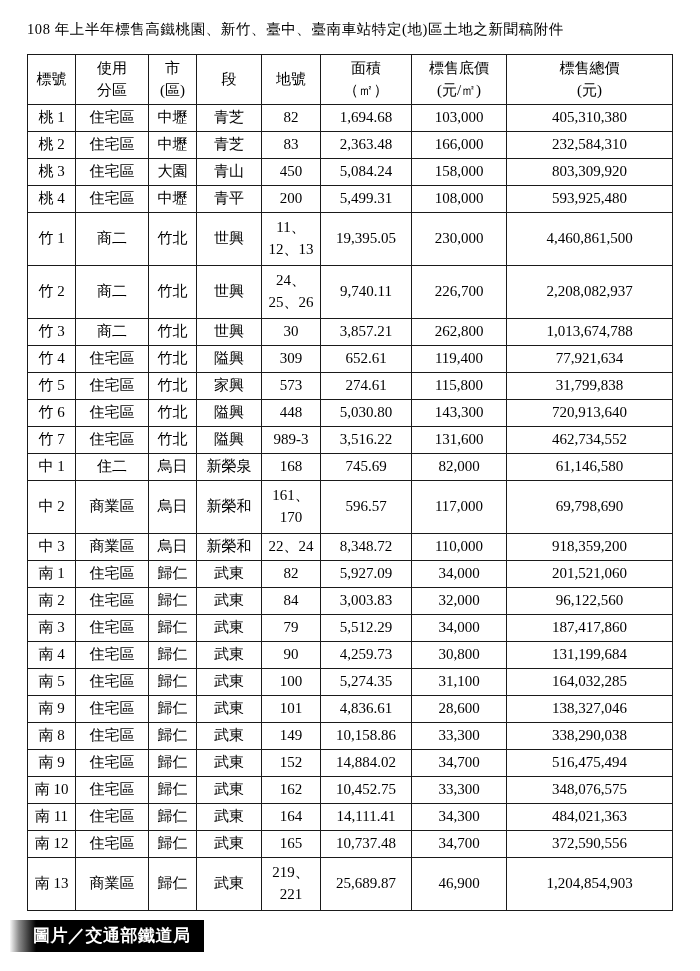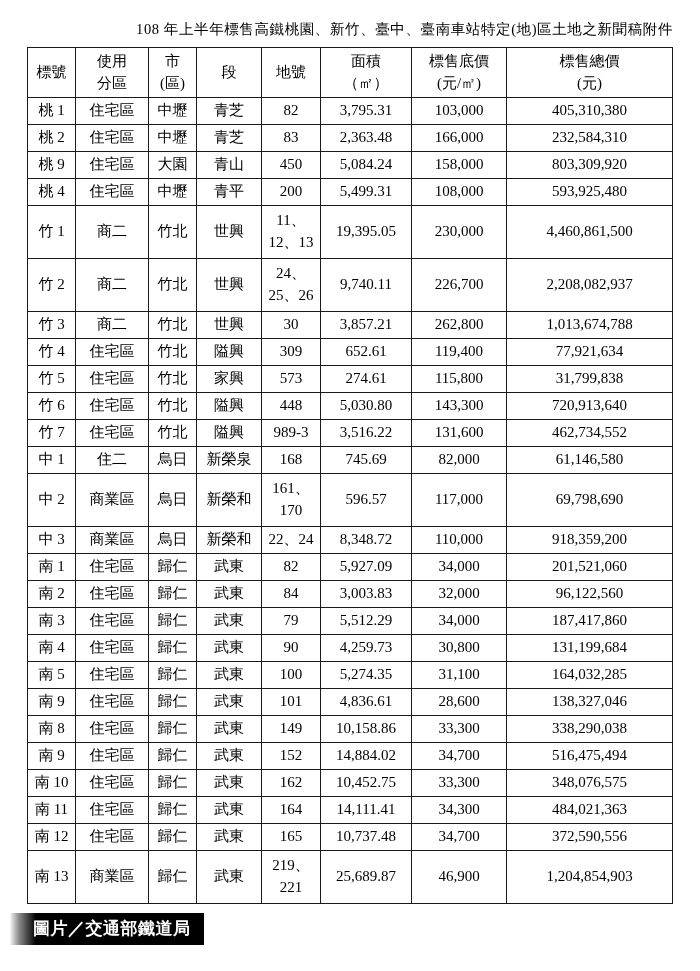--- a/index.html
+++ b/index.html
@@ -14,23 +14,22 @@
     font-family: "Liberation Serif", "DejaVu Serif", serif;
     color: #000000;
     overflow: hidden;
   }
   .page {
     padding: 20px 27px 0 27px;
   }
   .doc-title {
     font-size: 14.5px;
     letter-spacing: 0.6px;
-    margin-bottom: 8px;
+    margin-bottom: 15px;
     white-space: nowrap;
-    text-align: right;
   }
   table.land-table {
     border-collapse: collapse;
     table-layout: fixed;
     width: 645px;
     border-radius: 19px;
   }
   table.land-table th,
   table.land-table td {
     border: 1px solid #1a1a1a;
@@ -99,36 +98,36 @@
 (元)</th>
         </tr>
     </thead>
     <tbody id="table-body">
         <tr>
           <td>桃 1</td>
           <td>住宅區</td>
           <td>中壢</td>
           <td>青芝</td>
           <td>82</td>
-          <td>3,795.31</td>
+          <td>1,694.68</td>
           <td>103,000</td>
           <td>405,310,380</td>
         </tr>
         <tr>
           <td>桃 2</td>
           <td>住宅區</td>
           <td>中壢</td>
           <td>青芝</td>
           <td>83</td>
           <td>2,363.48</td>
           <td>166,000</td>
           <td>232,584,310</td>
         </tr>
         <tr>
-          <td>桃 9</td>
+          <td>桃 3</td>
           <td>住宅區</td>
           <td>大園</td>
           <td>青山</td>
           <td>450</td>
           <td>5,084.24</td>
           <td>158,000</td>
           <td>803,309,920</td>
         </tr>
         <tr>
           <td>桃 4</td>

